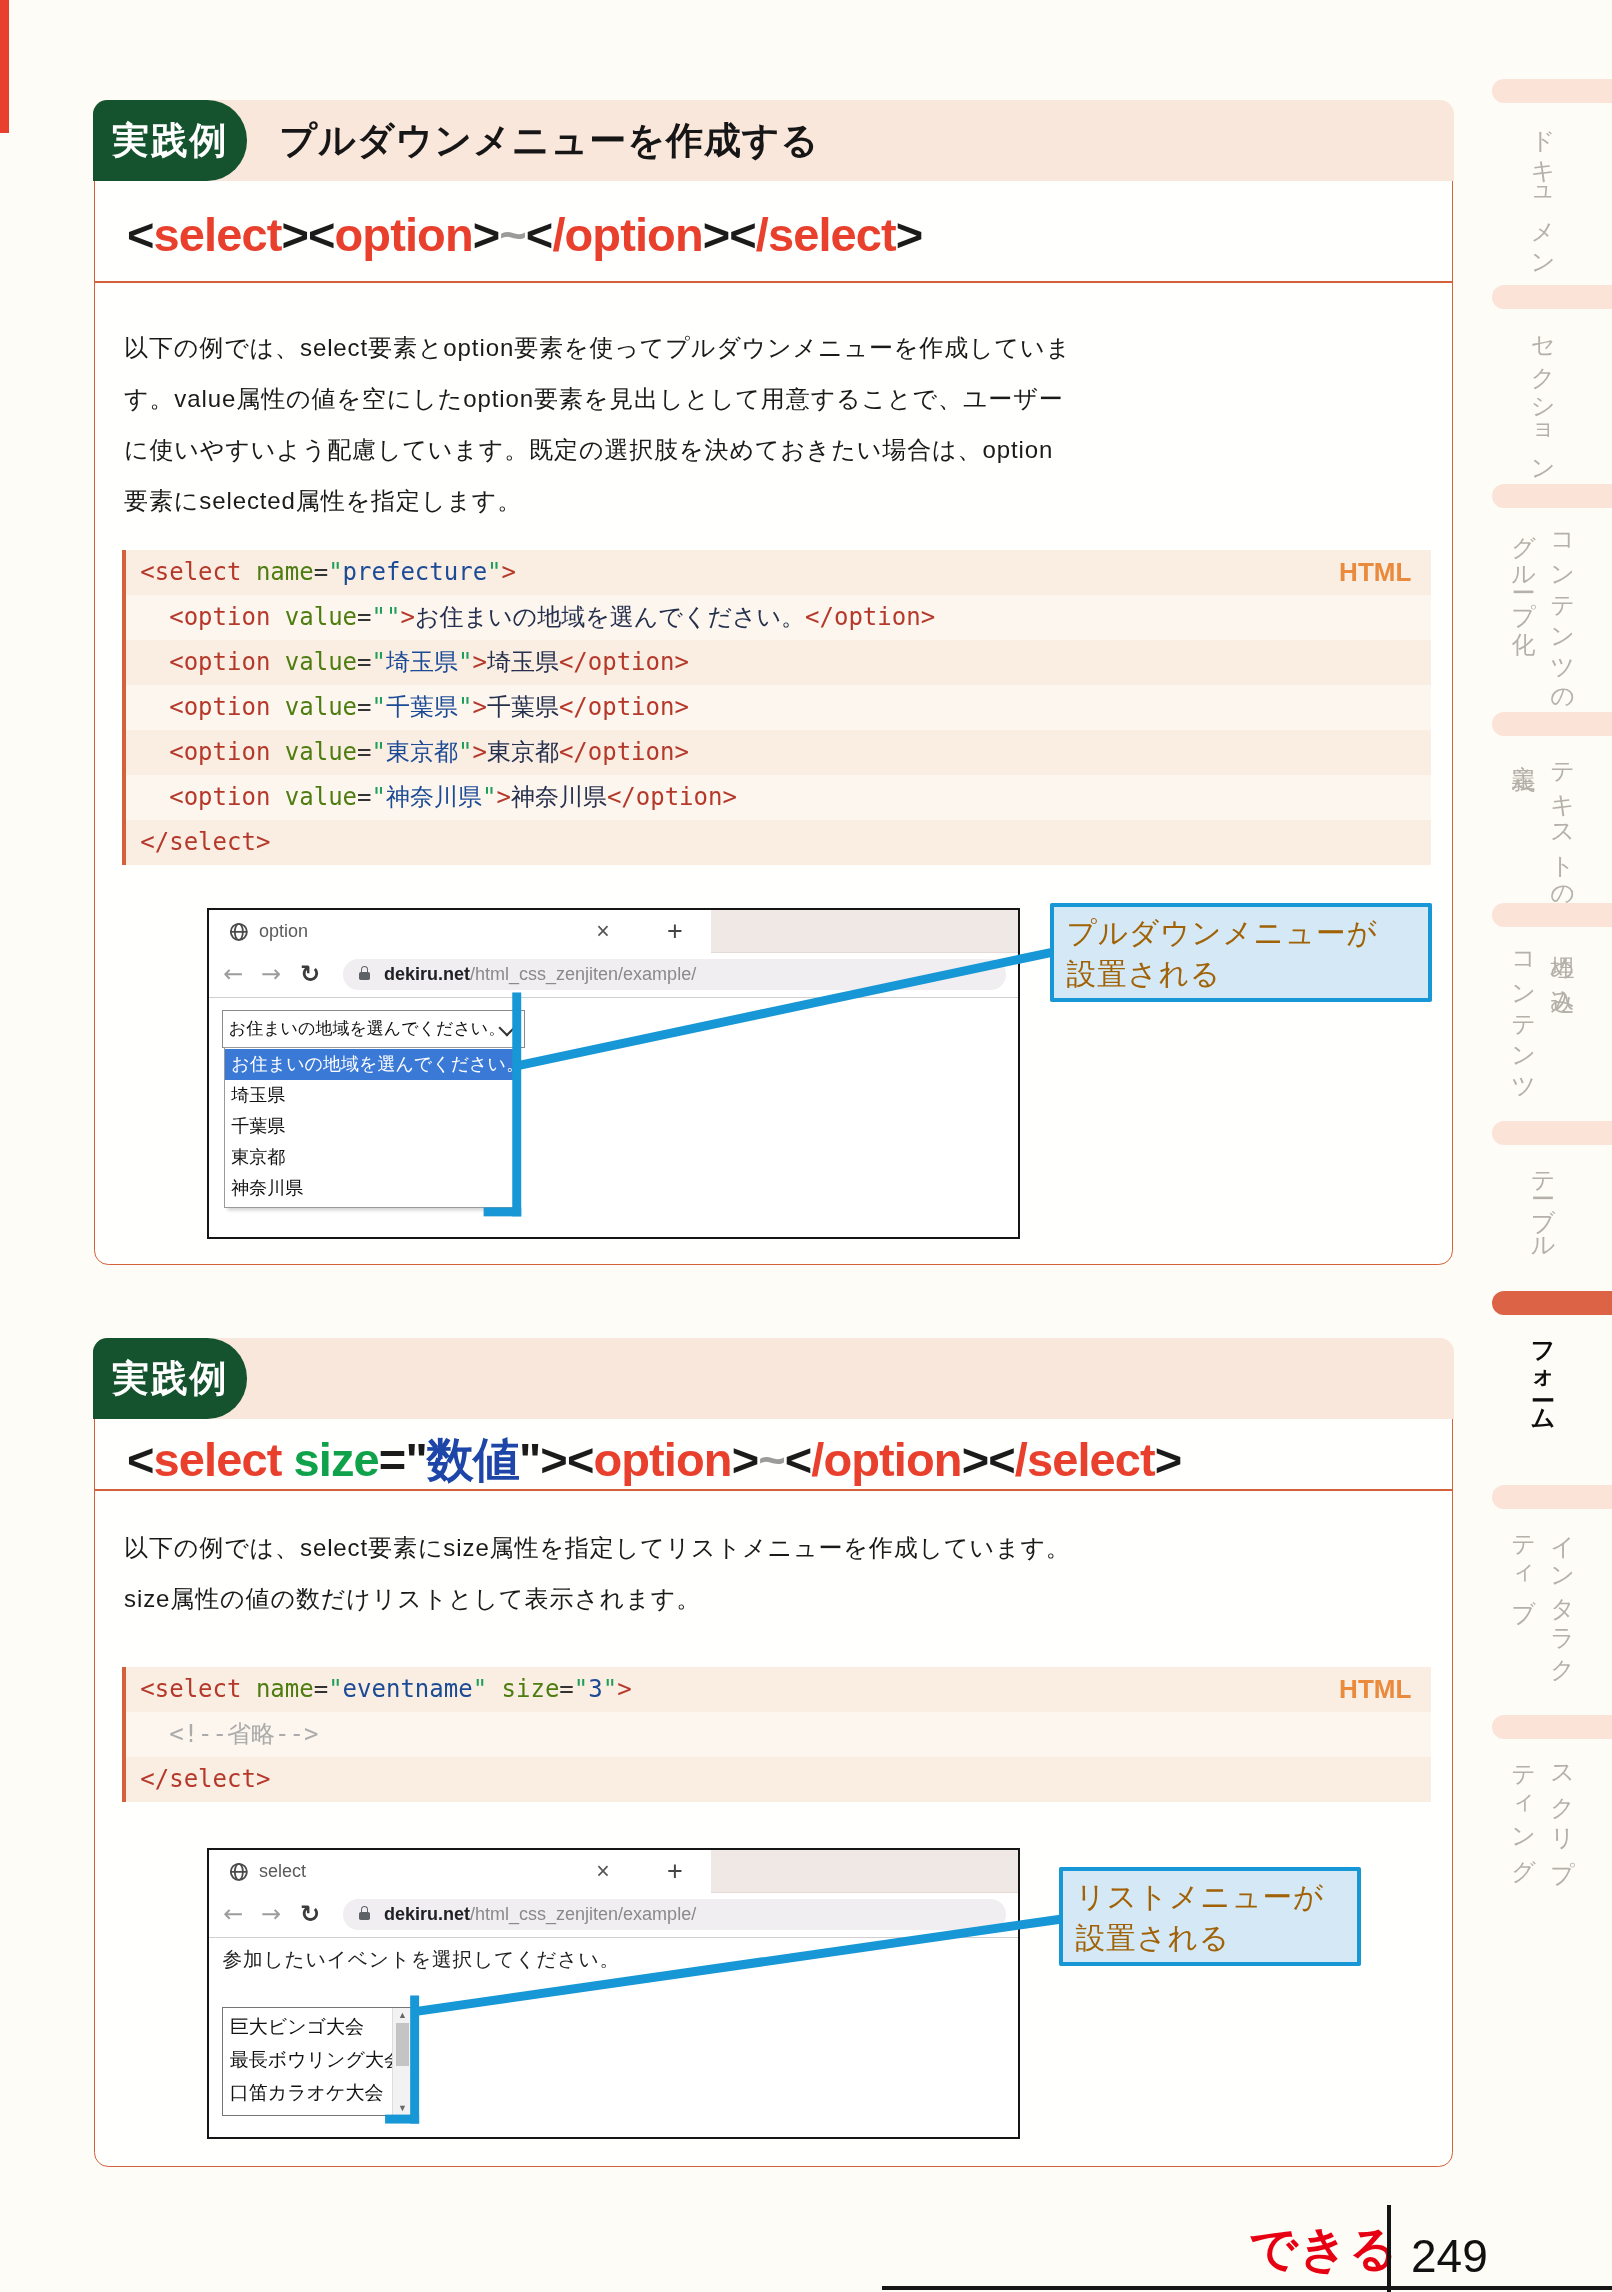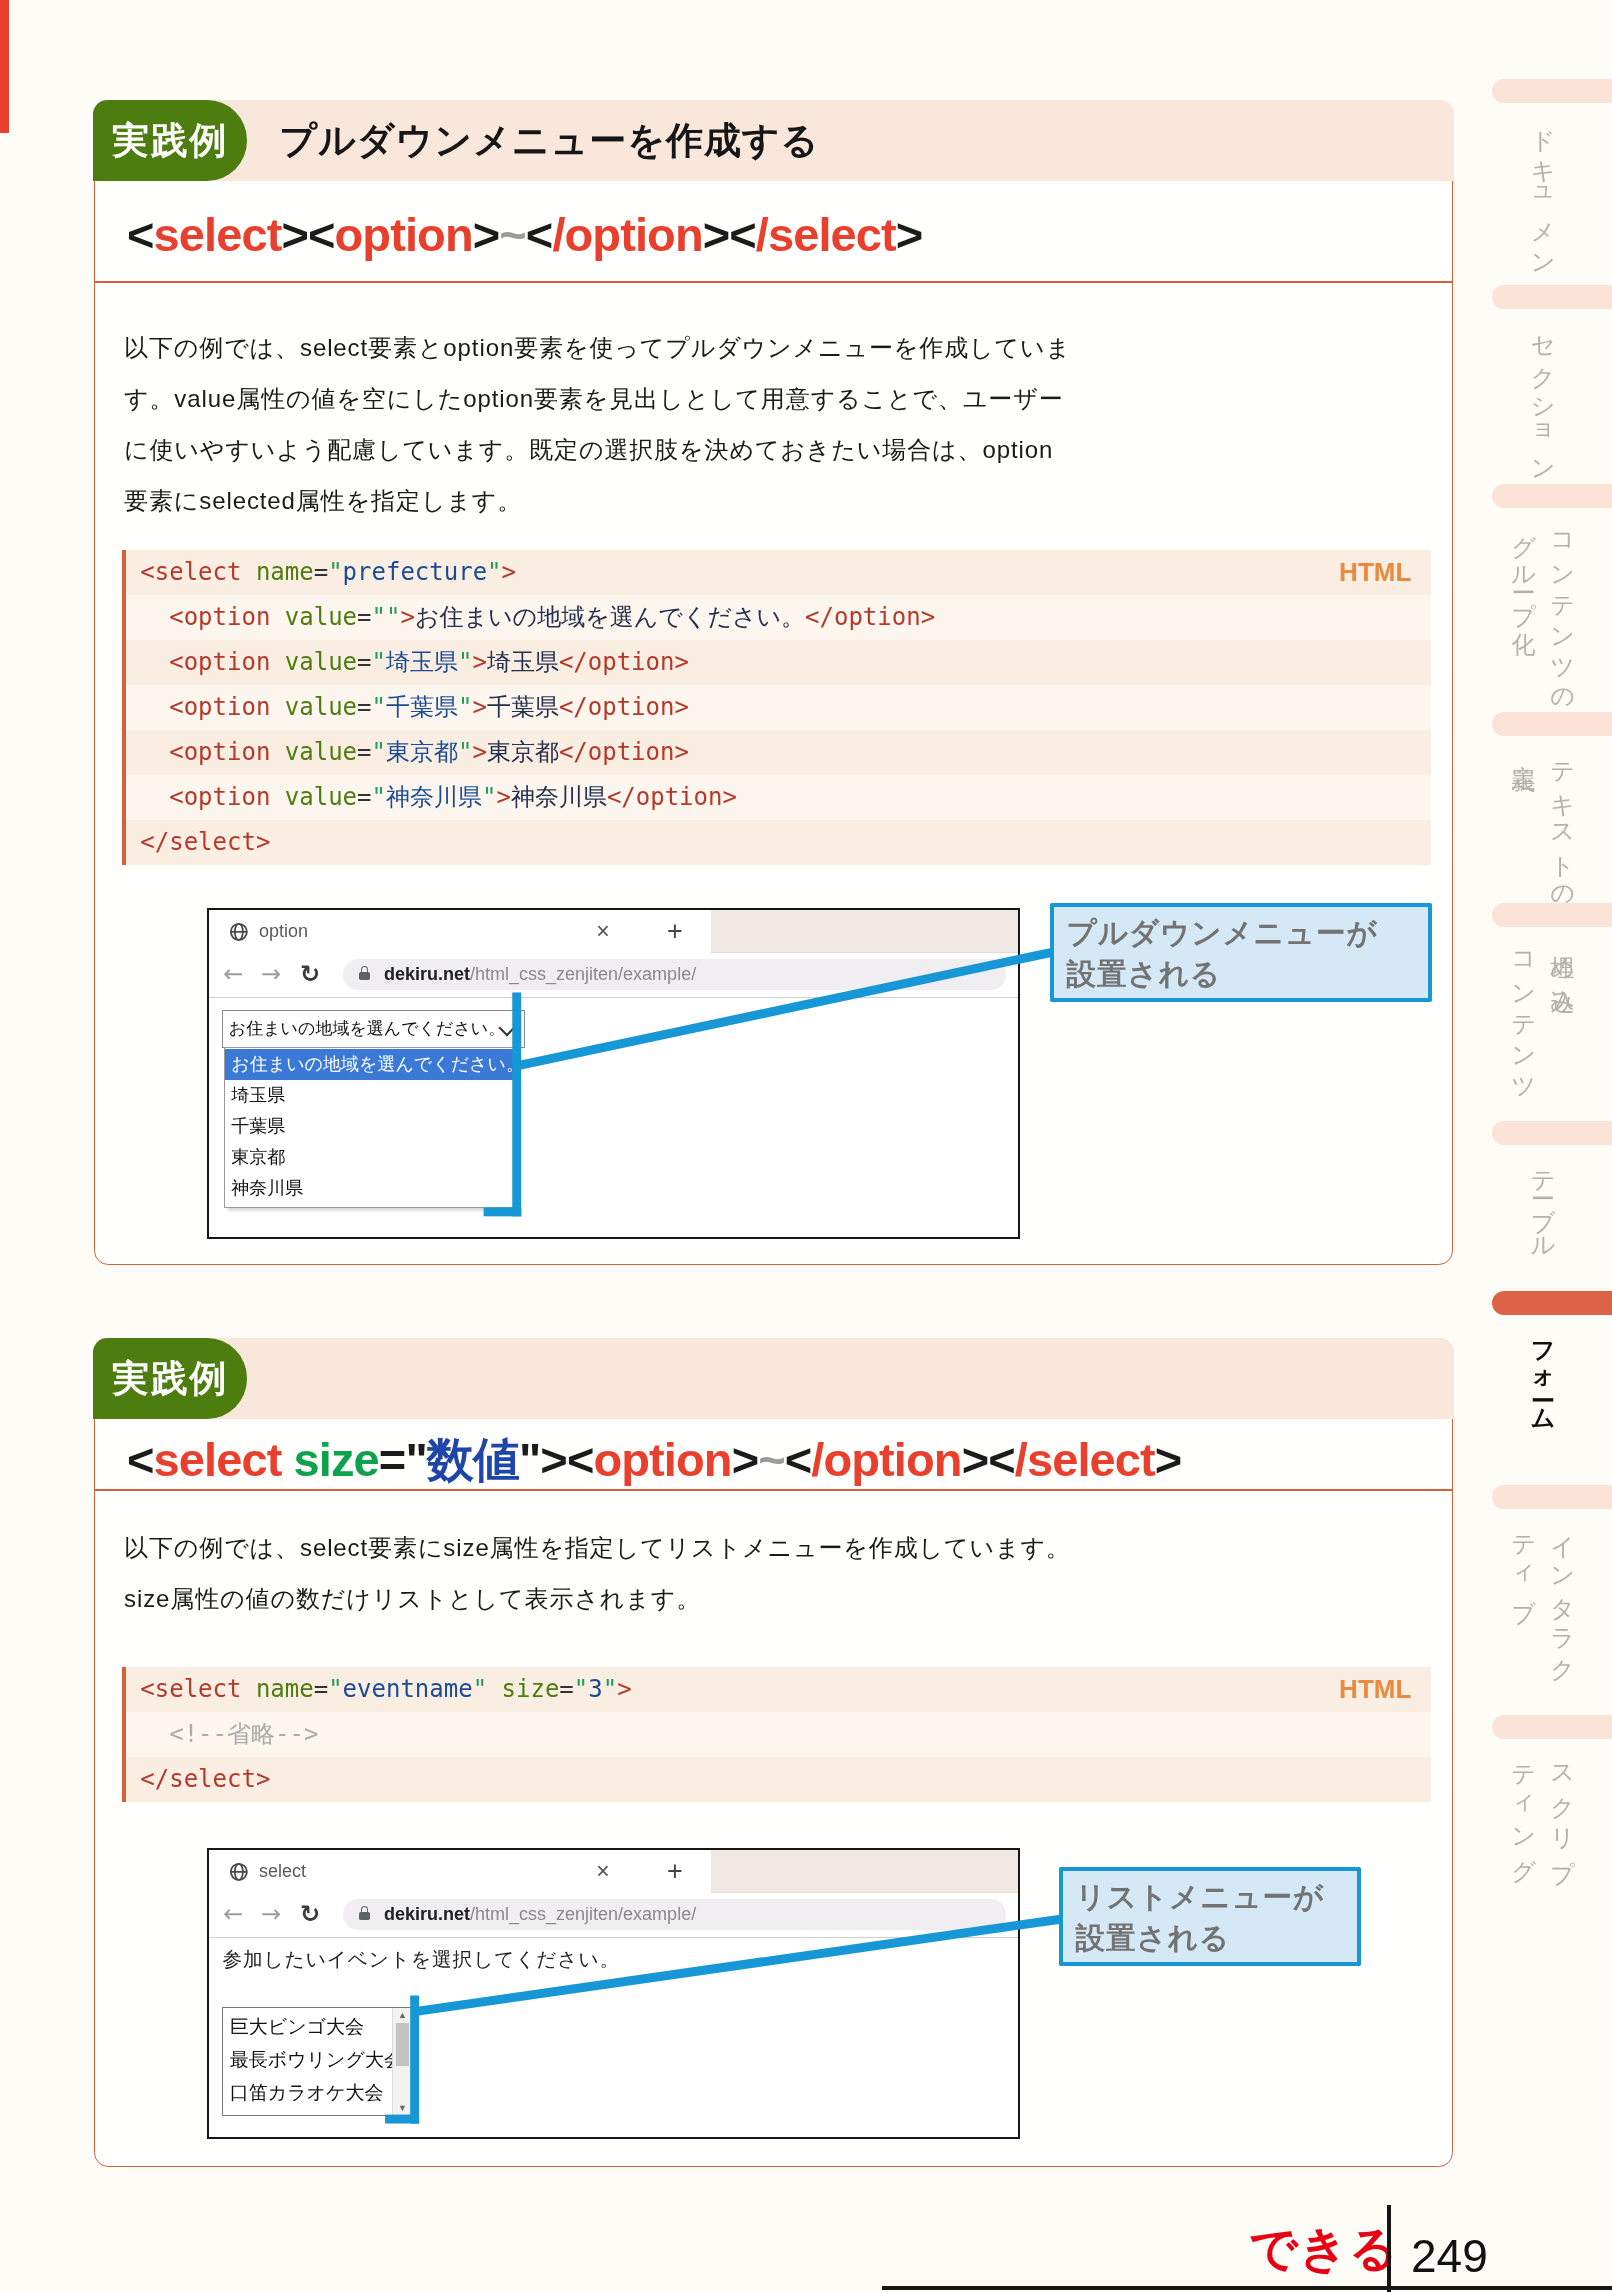--- a/index.html
+++ b/index.html
@@ -10,21 +10,21 @@
   }
   
   .red-stripe{position:absolute;left:0;top:0;width:9px;height:133px;background:#E8402D;}
   .bottom-line{position:absolute;left:882px;top:2286px;width:730px;height:3.6px;background:#161616;}
 
   
   .card{position:absolute;left:94px;width:1357px;background:#FFFFFE;border:1.8px solid #D4603C;border-radius:14.3px;}
   #card1{top:101px;height:1162px;}
   #card2{top:1339px;height:826px;}
   .card-header{position:absolute;top:-1.8px;left:-1.8px;right:-1.8px;height:81px;background:#FAE7DB;border-radius:14.3px 14.3px 0 0;}
-  .badge{position:absolute;left:0;top:0;width:154px;height:81px;background:#4d7c0f;border-radius:14.3px 40px 40px 0;
+  .badge{position:absolute;left:0;top:0;width:154px;height:81px;background:#14532d;border-radius:14.3px 40px 40px 0;
     color:#fff;font-size:37px;font-weight:bold;display:flex;align-items:center;justify-content:center;letter-spacing:1.8px;}
   .card-title{position:absolute;left:186px;top:0;height:81px;display:flex;align-items:center;
     font-size:37px;font-weight:bold;color:#161616;letter-spacing:0.9px;}
 
   .syntax{position:absolute;left:32px;font-weight:bold;font-size:47px;letter-spacing:-0.9px;white-space:nowrap;}
   #card1 .syntax{top:105px;}
   #card2 .syntax{top:89px;}
   .tk-sk{color:#1B1B1B}.tk-st{color:#E8402D}.tk-sa{color:#0FA24B}.tk-sv{color:#1D46A8}.tk-sg{color:#9B9B9B}
 
   .divider{position:absolute;left:0;right:0;height:1.8px;background:#D4603C;}
@@ -89,21 +89,21 @@
   .lb-items{position:absolute;left:0;top:1.8px;right:37px;}
   .lb-item{height:33px;line-height:33px;font-size:19px;color:#111;padding-left:6.3px;white-space:nowrap;}
   .scrollbar{position:absolute;right:0;top:0;bottom:0;width:18px;background:#F2F2F2;border-left:0.9px solid #DDD;}
   .sb-arrow{position:absolute;left:0;right:0;height:14.3px;font-size:9px;color:#666;text-align:center;line-height:14.3px;}
   .sb-up{top:0;}
   .sb-down{bottom:0;}
   .sb-thumb{position:absolute;top:15px;left:2.7px;right:2.7px;height:43px;background:#C4C4C4;}
 
   
   .callout{position:absolute;background:#D4E9F5;border:4.5px solid #1797D5;border-radius:1.8px;padding:4.5px 12.5px;
-    font-size:29.6px;line-height:41px;color:#737373;font-weight:700;letter-spacing:0.9px;z-index:5;}
+    font-size:29.6px;line-height:41px;color:#a16207;font-weight:400;letter-spacing:0.9px;z-index:5;}
   #callout1{left:1050px;top:903px;width:349px;}
   #callout2{left:1059px;top:1867px;width:269px;}
   #connectors{position:absolute;left:0;top:0;z-index:4;pointer-events:none;}
 
   
   #sidebar{position:absolute;right:0;top:0;width:134px;height:2293px;}
   .sb-item{position:absolute;right:0;width:134px;}
   .sb-pill{position:absolute;right:0;top:0;width:120px;height:24px;border-radius:12.5px 0 0 12.5px;background:#FBE3D7;}
   .sb-item.active .sb-pill{background:#DD6347;}
   .sb-label{position:absolute;top:34px;right:21.5px;width:95px;display:flex;flex-direction:row-reverse;

